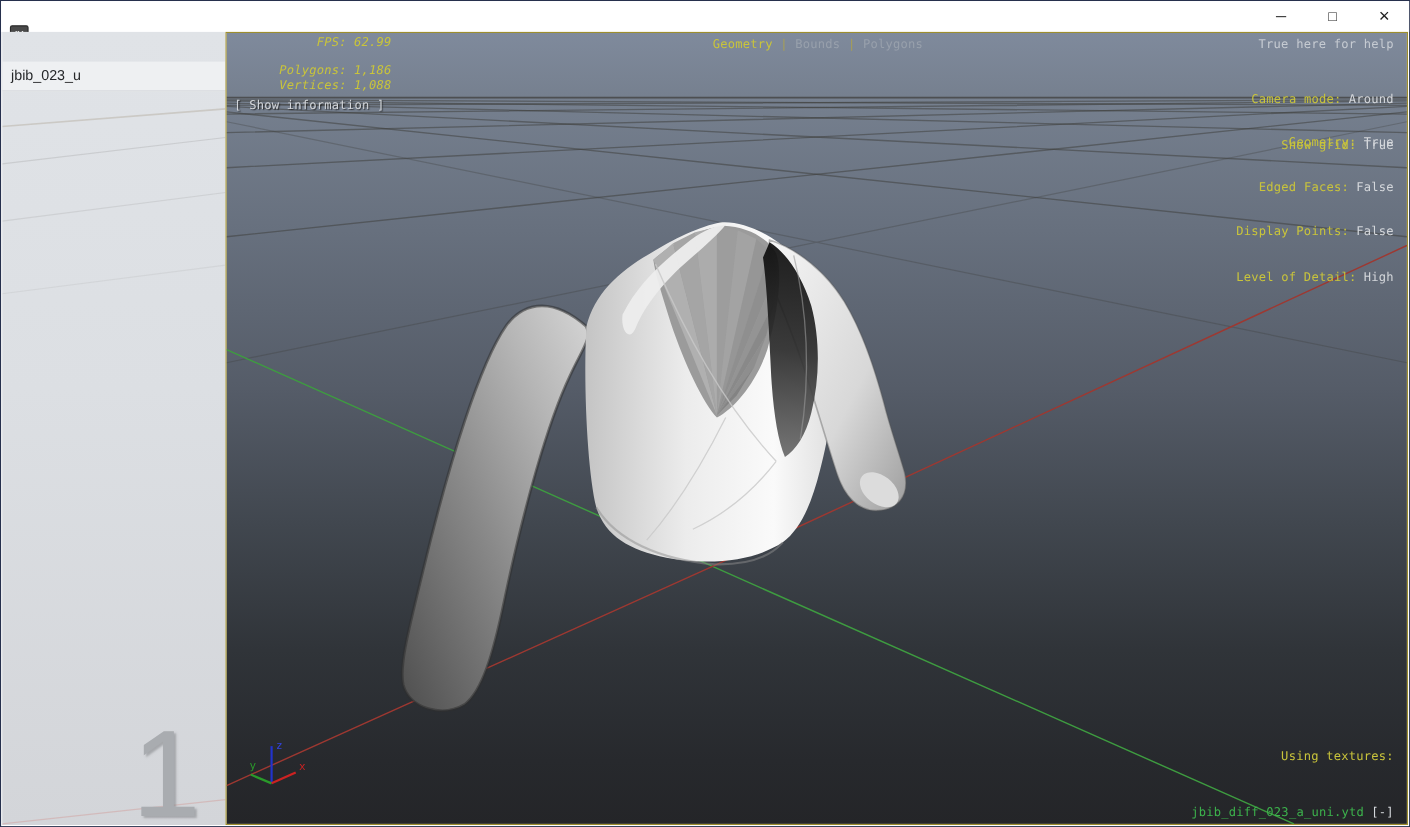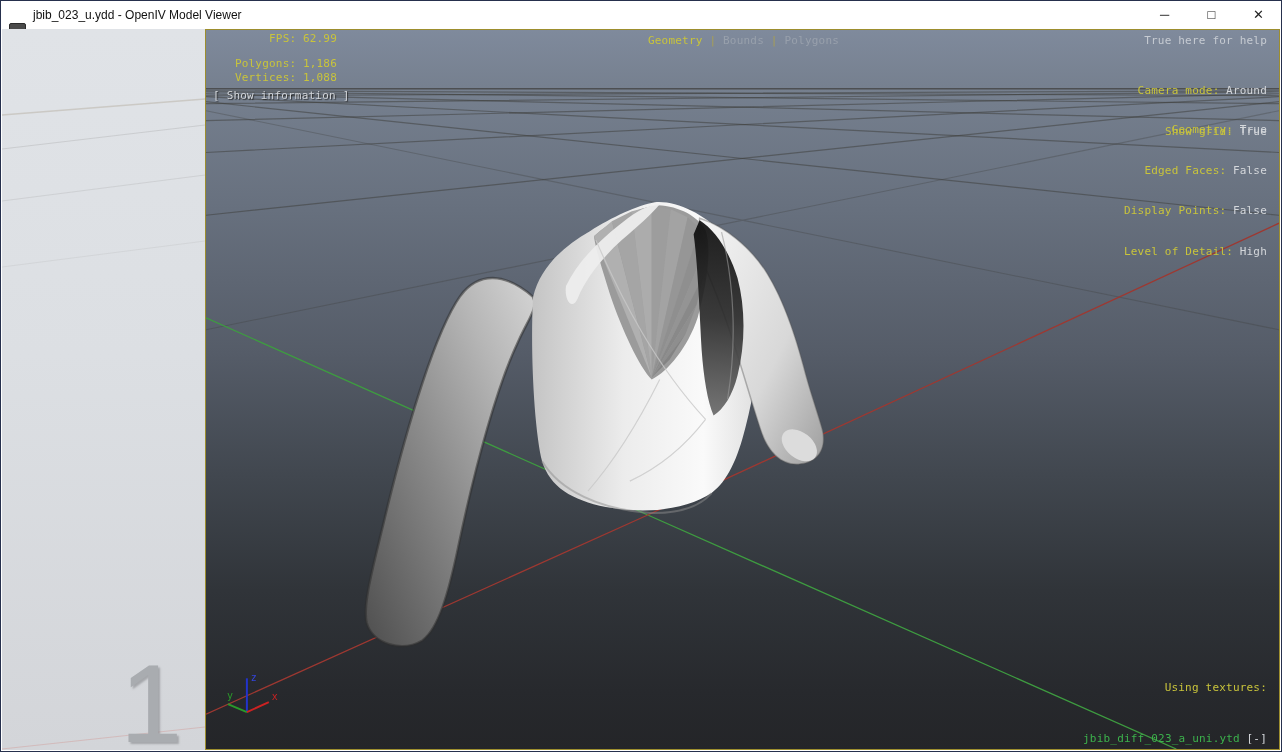--- a/index.html
+++ b/index.html
@@ -42,45 +42,47 @@
 
   
   .ov{position:absolute;font-family:"DejaVu Sans Mono","Liberation Mono",monospace;
       font-size:11px;letter-spacing:0.2px;white-space:pre;}
   .yellow{color:#c9c43b;}
   .white-val{color:#d4d7db;}
   .dim-tab{color:#98a0ac;}
   .tab-sep{color:#a89f55;}
   .green-file{color:#3cb24c;}
   .help-text{color:#c6cbd2;}
-  .stats{left:200px;width:136px;text-align:right;}
+  .stats{left:219px;width:136px;text-align:right;font-style:italic;}
   .stat-fps{top:31px;} .stat-poly{top:56px;} .stat-vert{top:70px;}
   .more-info{left:212px;top:88px;color:#d3d6da;text-shadow:1px 1px 1px rgba(18,18,18,0.7);}
   .tabs{left:204px;top:33px;width:1077px;text-align:center;}
   .help{right:14px;top:33px;text-align:right;}
   .settings{right:14px;text-align:right;line-height:13.5px;}
   .cam-block{top:56px;}
   .opt-block{top:95px;}
   .val{margin-left:0.6em;}
   .tex-block{right:14px;top:643px;text-align:right;line-height:17.3px;}
 </style>
 </head>
 <body>
 
 <div class="window">
 
   <div class="titlebar">
     <div class="app-icon">IV</div>
-    <div class="title-text">jbib_023_u.ydd - OpenIV Model Viewer</div>
     <div class="win-btn btn-min">─</div>
     <div class="win-btn btn-max">□</div>
     <div class="win-btn btn-close">✕</div>
   </div>
 
   <div class="sidebar">
+    <div class="model-item">
+      <div class="model-item-label">jbib_023_u</div>
+    </div>
     <svg class="side-ghost" viewBox="0 0 203 723" preserveAspectRatio="none">
       <path d="M0 86 L203 70" stroke="#a79a88" stroke-width="1.5" opacity="0.35" fill="none"></path>
       <path d="M0 120 L203 96" stroke="#9a9a9a" stroke-width="1" opacity="0.3" fill="none"></path>
       <path d="M0 172 L203 146" stroke="#a0a0a0" stroke-width="1" opacity="0.25" fill="none"></path>
       <path d="M0 238 L203 212" stroke="#a8a8a8" stroke-width="1" opacity="0.2" fill="none"></path>
       <path d="M0 720 L203 698" stroke="#d08a84" stroke-width="1.2" opacity="0.35" fill="none"></path>
     </svg>
     <div class="watermark">1</div>
   </div>
 

